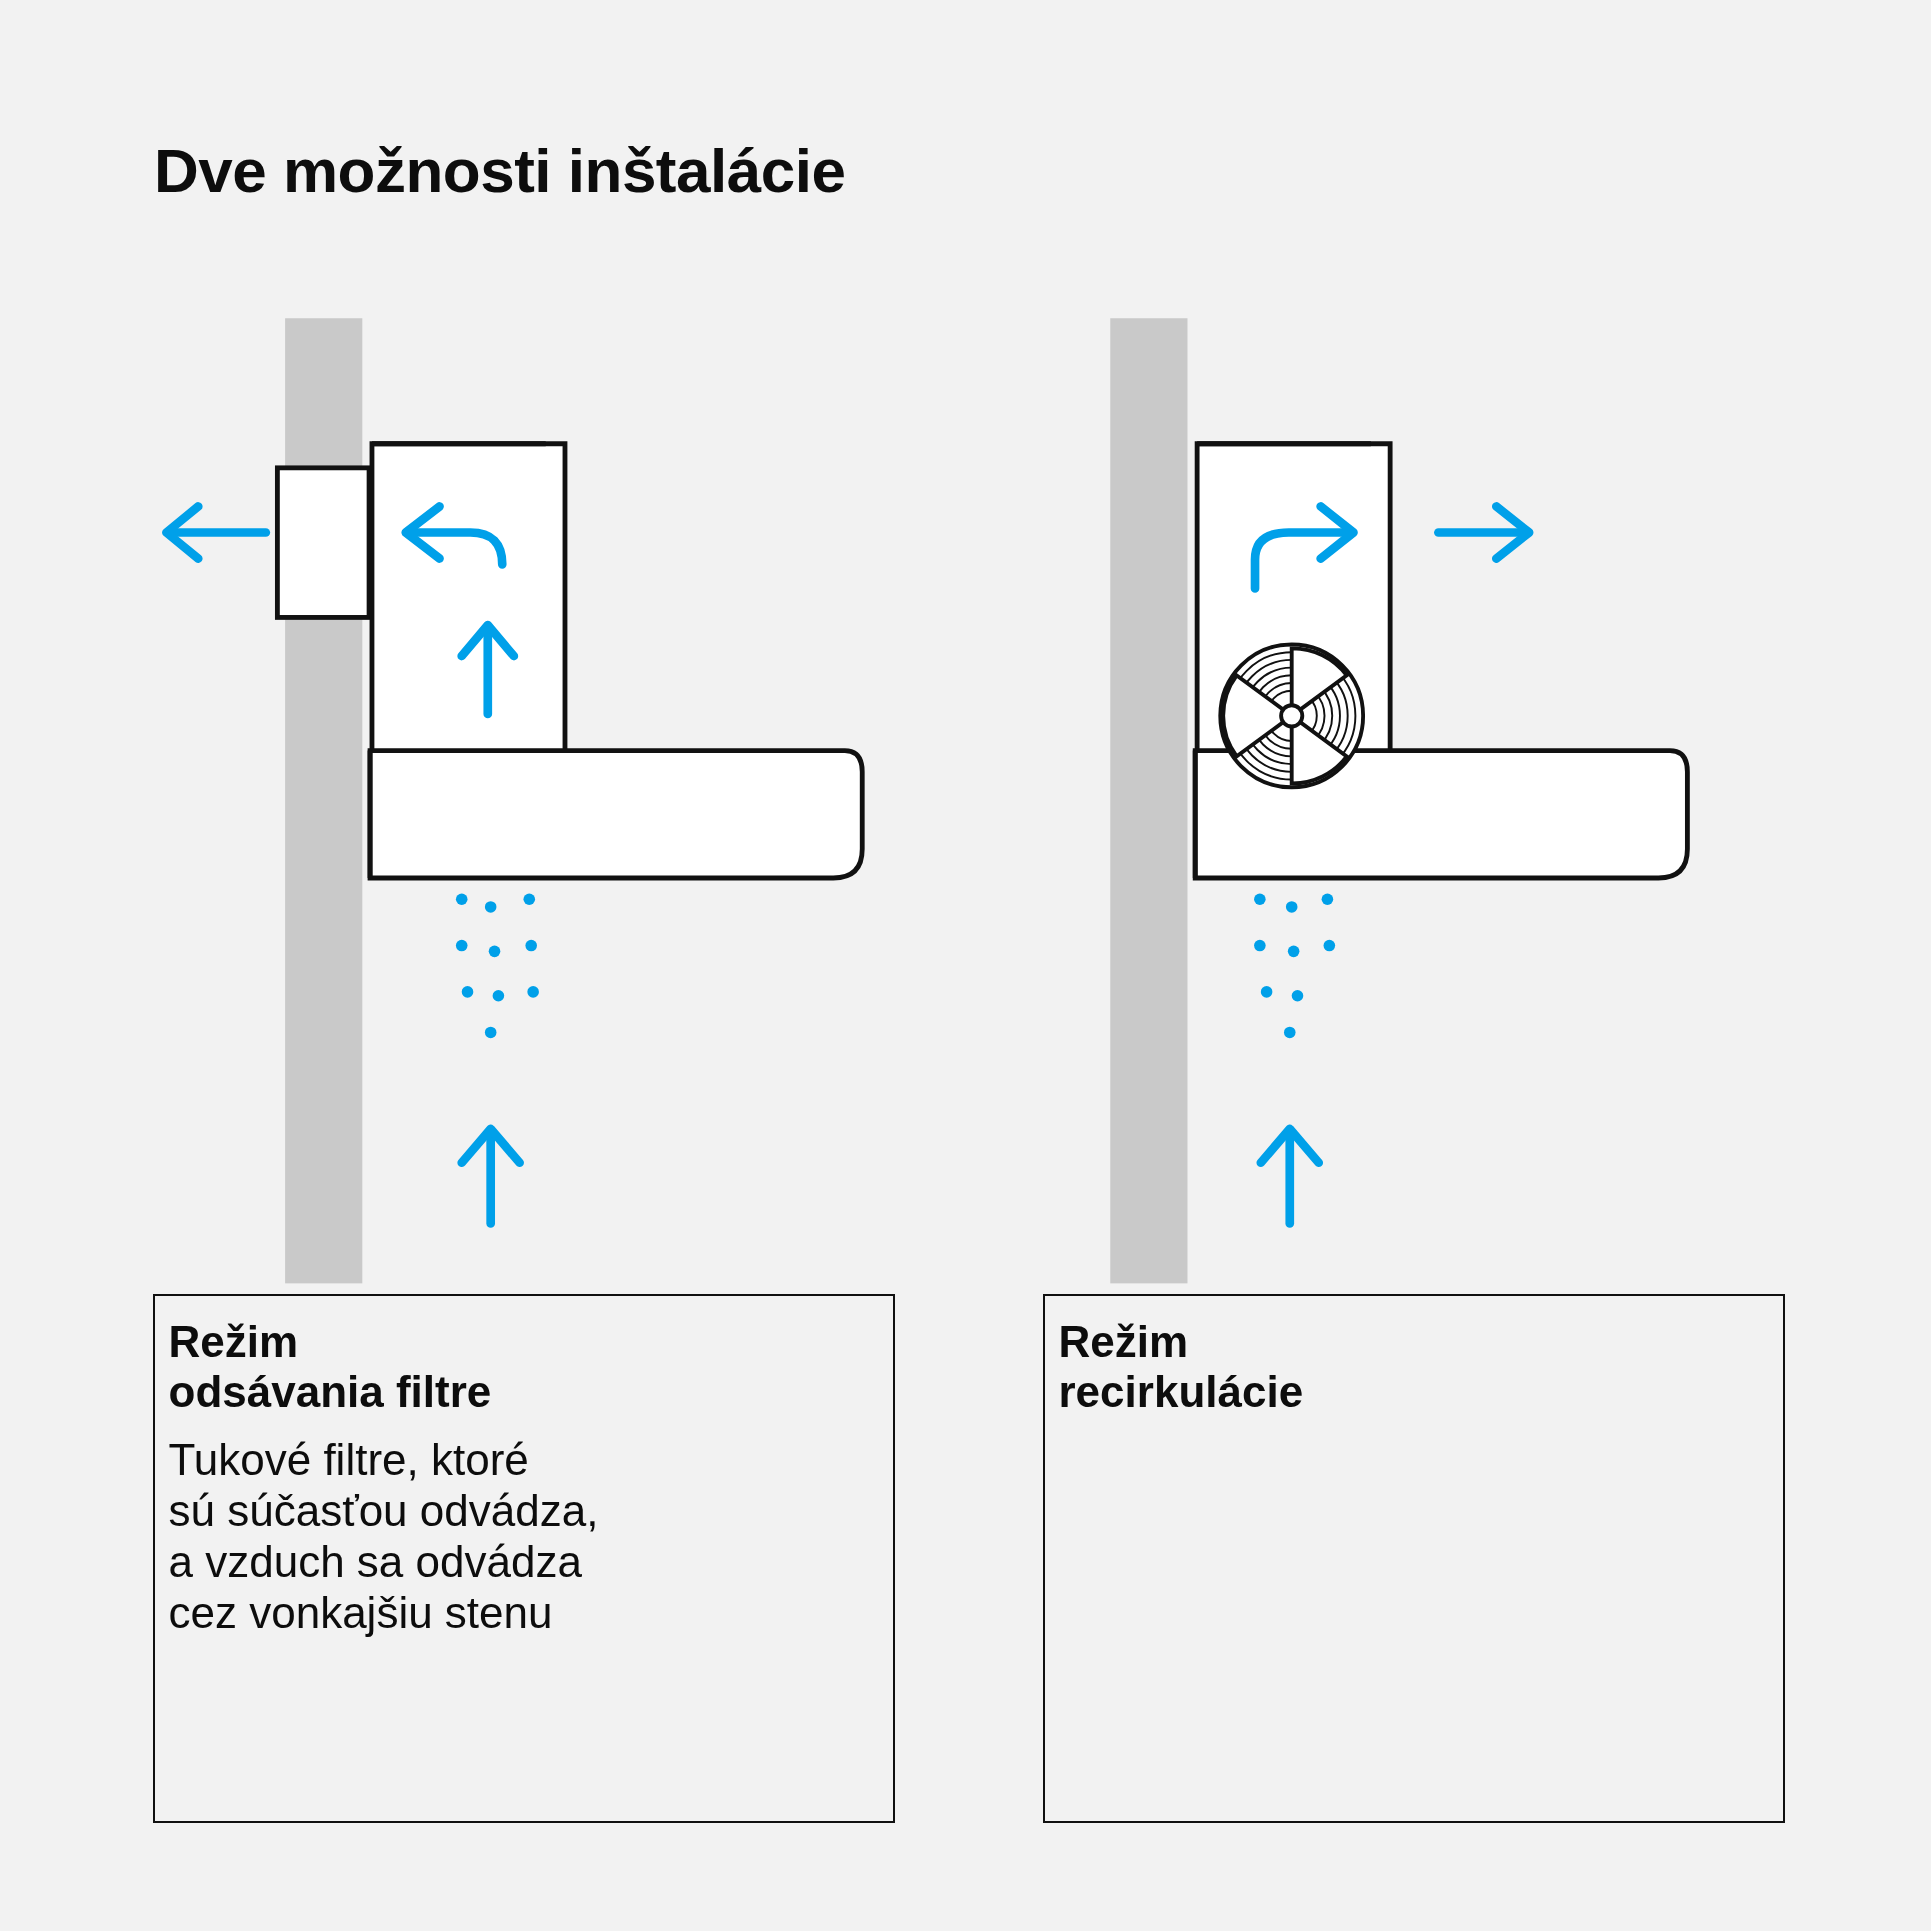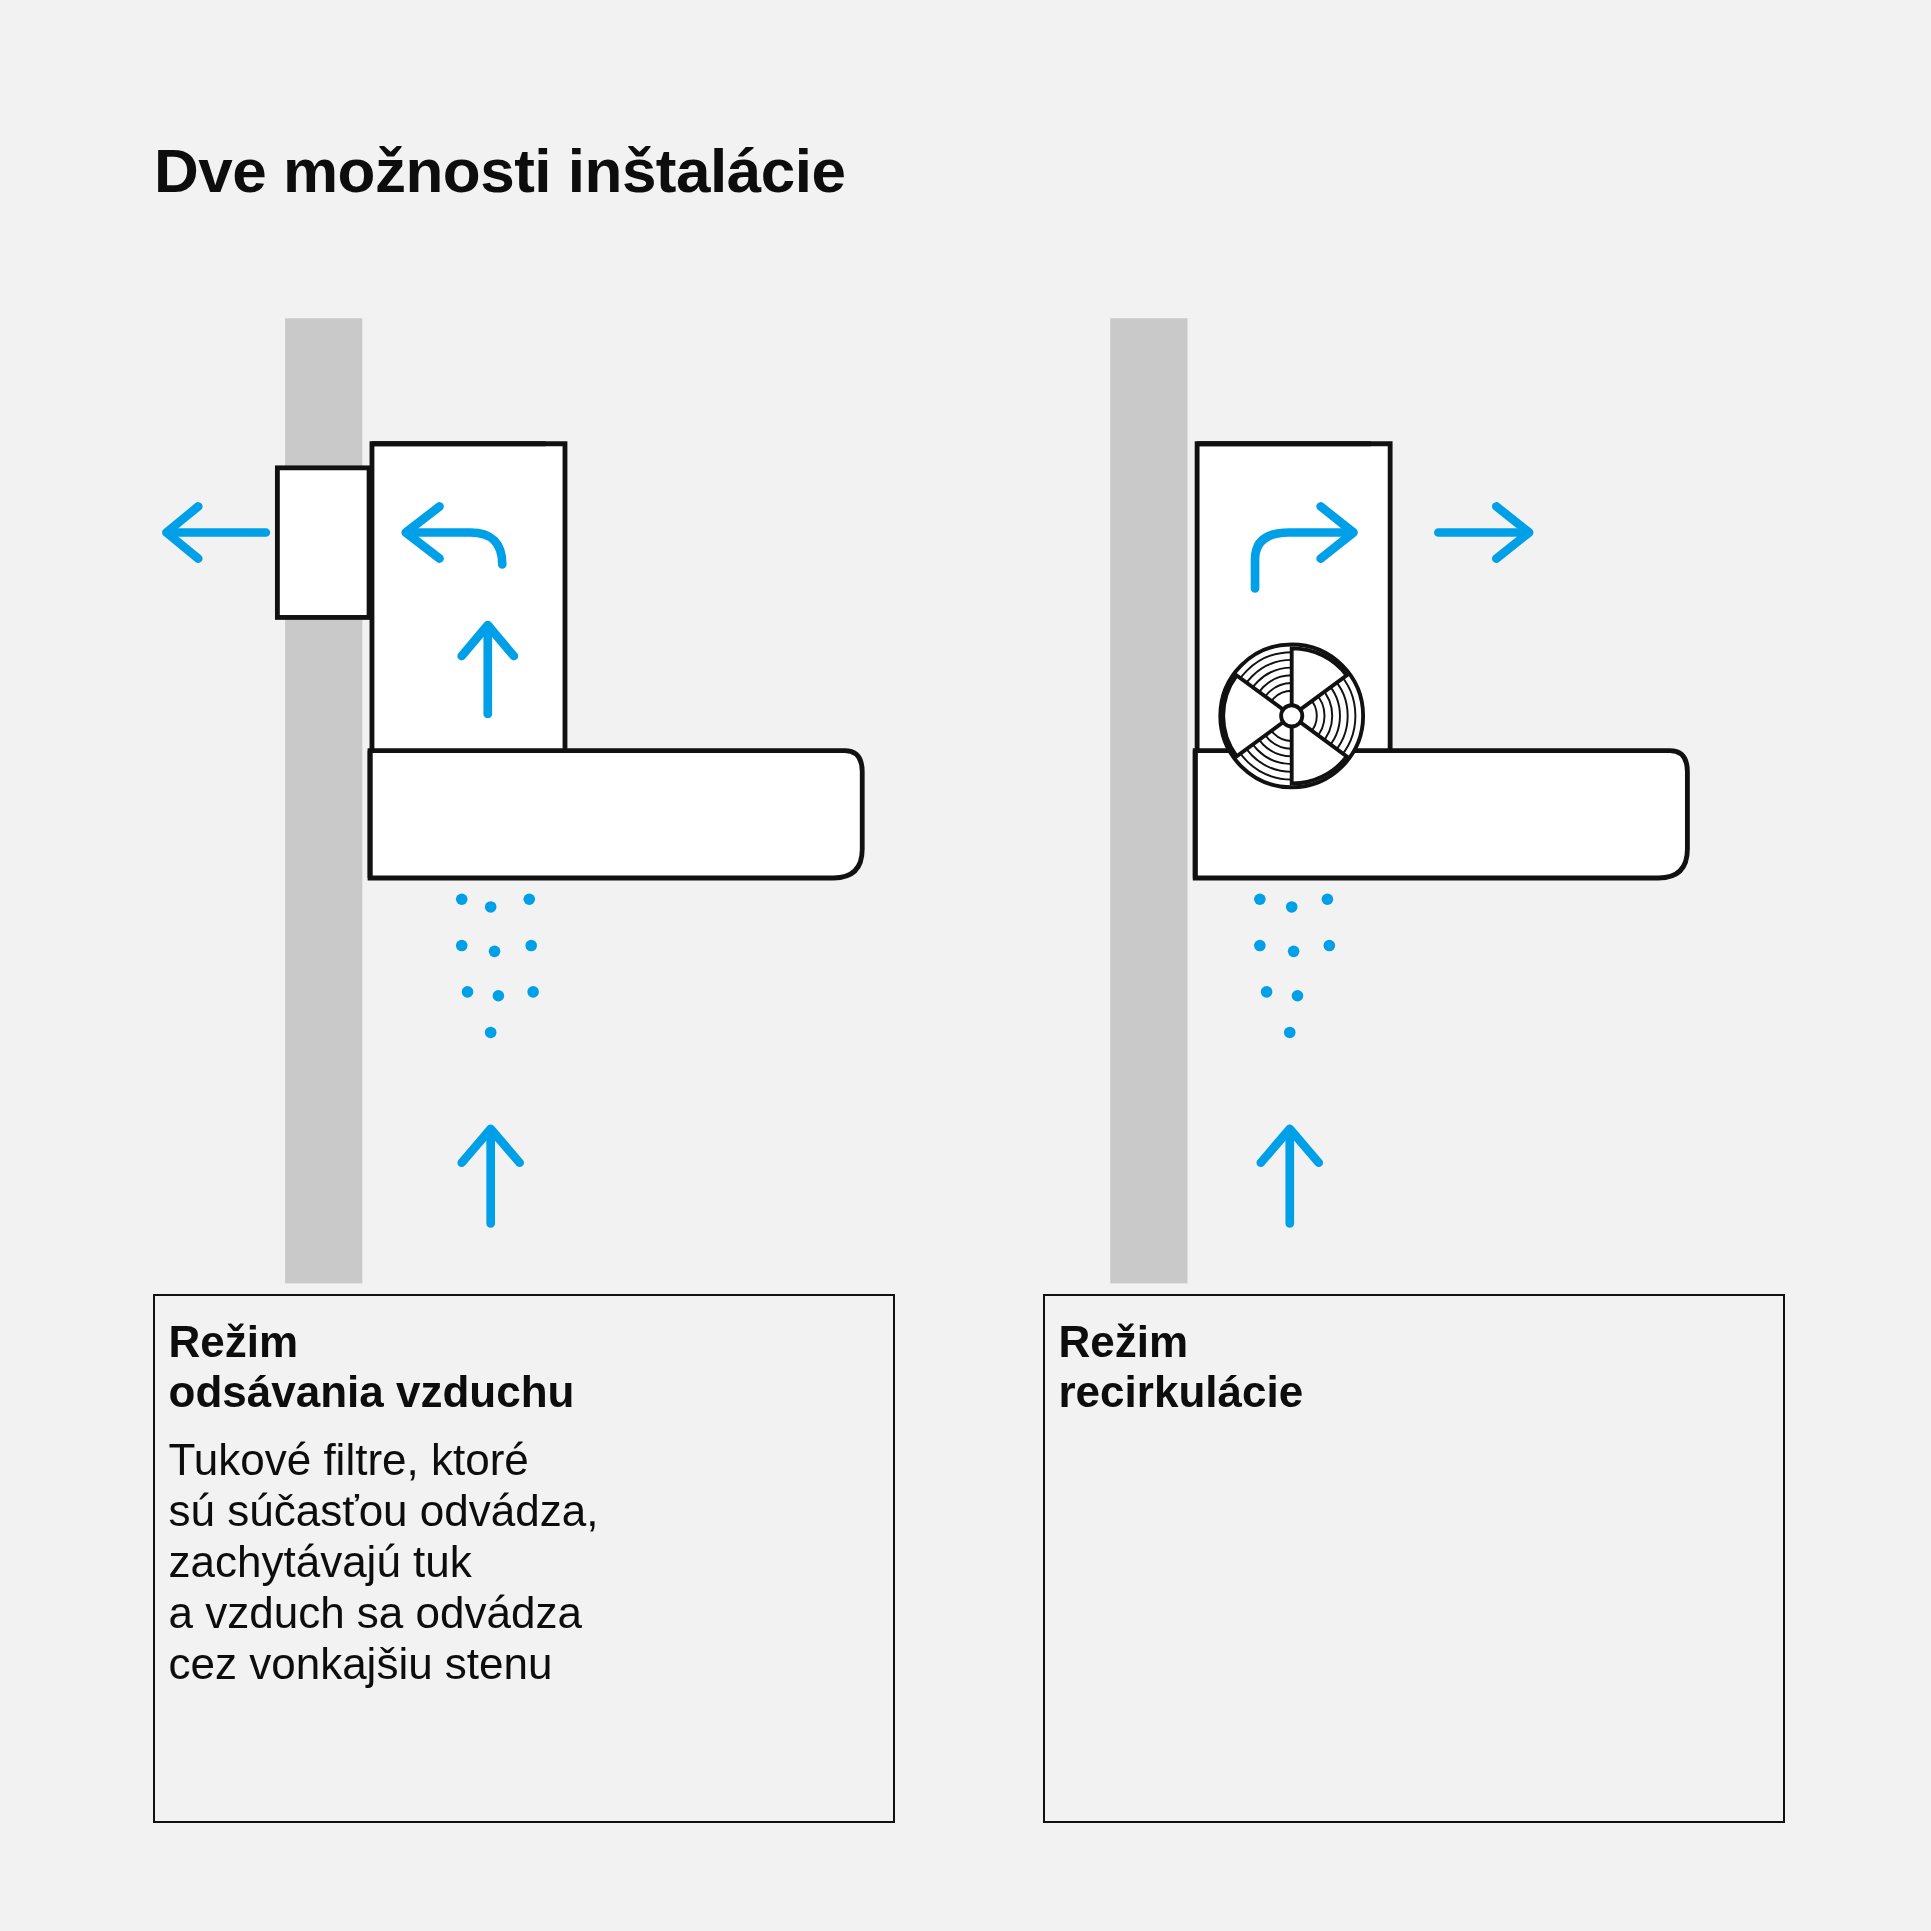--- a/index.html
+++ b/index.html
@@ -193,26 +193,25 @@
       <g stroke="#00a0e9" stroke-width="9" fill="none" stroke-linecap="round" stroke-linejoin="round">
         <line x1="1336" y1="988" x2="1336" y2="895"></line>
         <polyline points="1306,925 1336,890 1366,925"></polyline>
       </g>
     </g>
   </svg>
 
   <div class="caption-box caption-left">
     <div class="caption-title">
       <div>Režim</div>
-      <div>odsávania vzduchu</div>
+      <div>odsávania filtre</div>
     </div>
     <div class="caption-body">
       <div>Tukové filtre, ktoré</div>
       <div>sú súčasťou odvádza,</div>
-      <div>zachytávajú tuk</div>
       <div>a vzduch sa odvádza</div>
       <div>cez vonkajšiu stenu</div>
     </div>
   </div>
 
   <div class="caption-box caption-right">
     <div class="caption-title">
       <div>Režim</div>
       <div>recirkulácie</div>
     </div>

